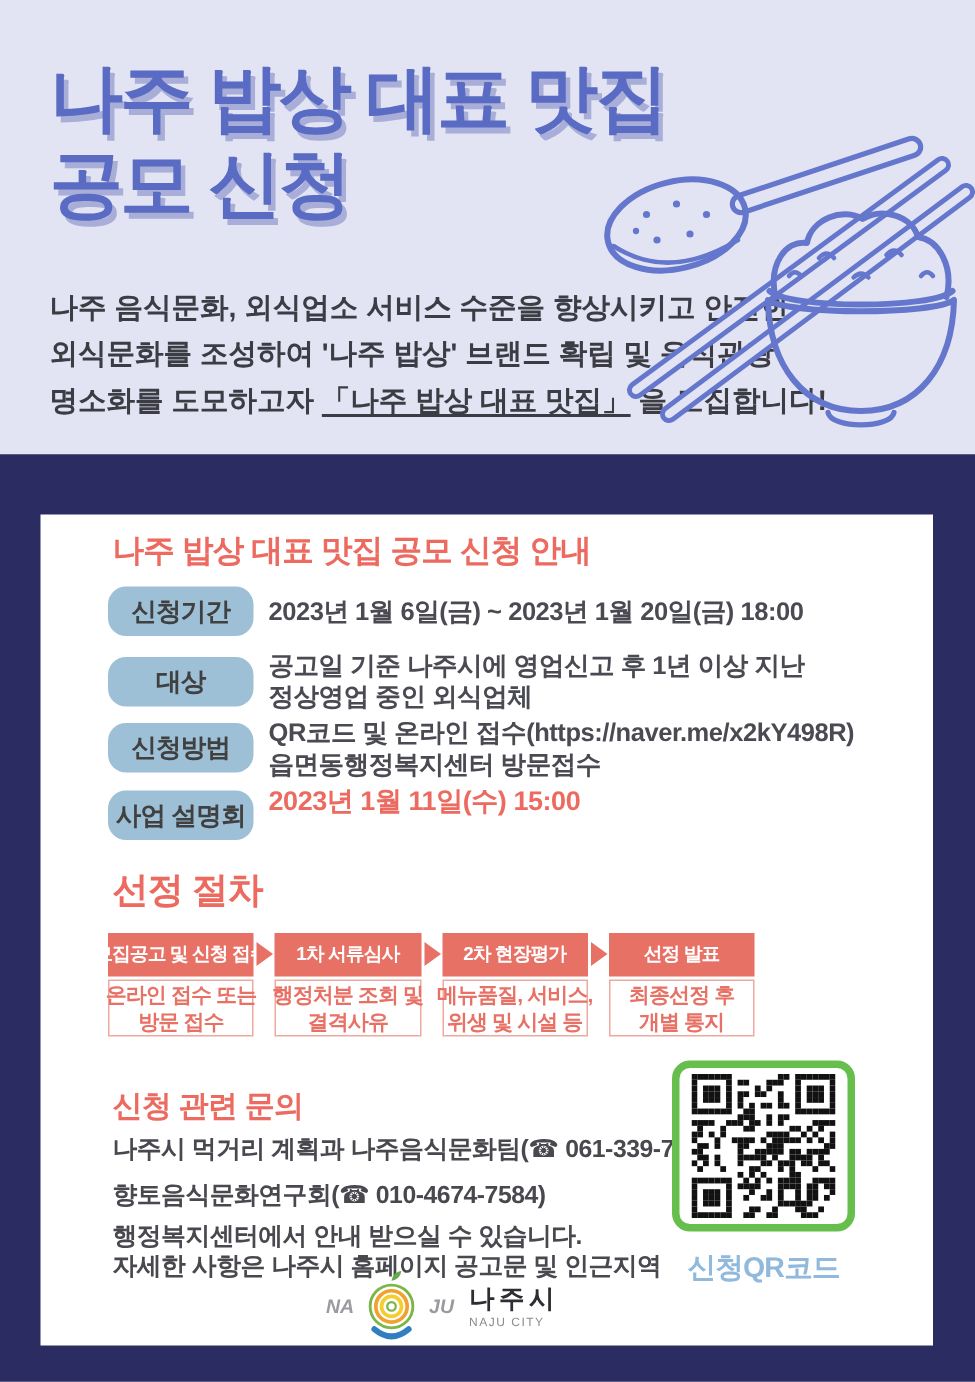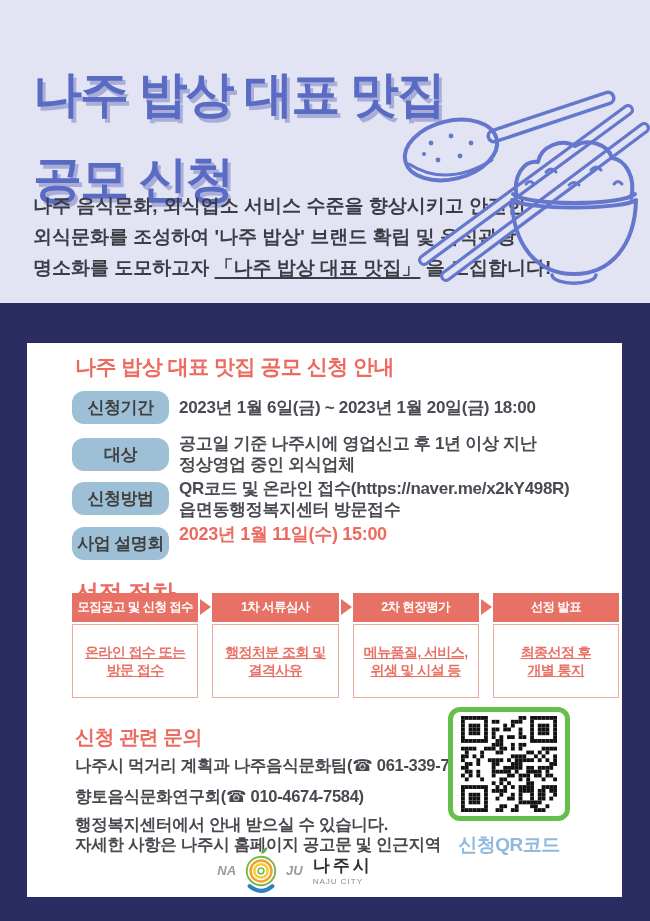--- a/index.html
+++ b/index.html
@@ -19,21 +19,21 @@
     position:absolute;left:0;top:0;width:650px;height:303px;
     background:#e2e4f4;
   }
   .hero-title{
     position:absolute;left:33px;top:38px;
     font-size:49px;line-height:1.17;font-weight:800;
     letter-spacing:-2px;color:#5a6bc4;
     text-shadow:3px 4px 0 #a9aed8;
     margin:0;
   }
-  .hero-title span{display:block;margin-top:28px;}
+  .hero-title span{display:block;}
   .hero-intro{
     position:absolute;left:33px;top:190px;
     font-size:19px;line-height:31px;font-weight:600;
     color:#3c3c44;margin:0;
   }
   .hero-intro .line{display:block;}
   .hero-intro .hl{
     font-weight:800;
     text-decoration:underline;
     text-decoration-thickness:2px;
@@ -74,43 +74,43 @@
   .chip-r2{top:139px;}.vals-r2{top:135px;}
   .chip-r3{top:184px;}.vals-r3{top:181px;}
   .vals-r3 .v-date{color:#ec6a5f;font-weight:800;font-size:18px;}
   .vals-r3 .v-place{color:#8d3ec4;font-weight:800;font-size:14px;line-height:17px;}
   
   .proc-heading{
     position:absolute;left:48px;top:234px;margin:0;
     font-size:24px;font-weight:800;color:#ec6a5f;letter-spacing:-0.5px;
   }
   .steps{
-    position:absolute;left:45px;top:250px;width:547px;
+    position:absolute;left:45px;top:279px;width:431px;
     display:flex;gap:14px;
   }
   .step{flex:1;min-width:0;}
   .step-head{
     position:relative;height:29px;background:#e87166;
     display:flex;align-items:center;justify-content:center;
     color:#fff;font-size:12.5px;font-weight:700;letter-spacing:-0.6px;
     white-space:nowrap;
   }
   .step:not(:last-child) .step-head::after{
     content:"";position:absolute;right:-13px;top:6px;
     border-left:11px solid #e87166;
     border-top:8px solid transparent;
     border-bottom:8px solid transparent;
   }
   .step-body{
     margin-top:2px;height:36px;
     border:1.5px solid #eba9a0;
-    padding:18px 1px;
+    padding:0 1px;
     display:flex;flex-direction:column;align-items:center;justify-content:flex-end;
     color:#e87166;font-size:14px;line-height:18px;font-weight:700;
-    text-align:center;letter-spacing:-0.6px;white-space:nowrap;text-decoration:underline;
+    text-align:center;letter-spacing:-0.6px;white-space:nowrap;
   }
   .step-body span{display:block;}
   
   .inq-heading{
     position:absolute;left:48px;top:381px;margin:0;
     font-size:20px;font-weight:800;color:#ec6a5f;letter-spacing:-0.5px;
   }
   .inq-line{position:absolute;left:48px;margin:0;
     font-size:16.5px;font-weight:600;color:#48484f;letter-spacing:-0.3px;}
   .inq-l1{top:412px;} .inq-l2{top:443px;}

